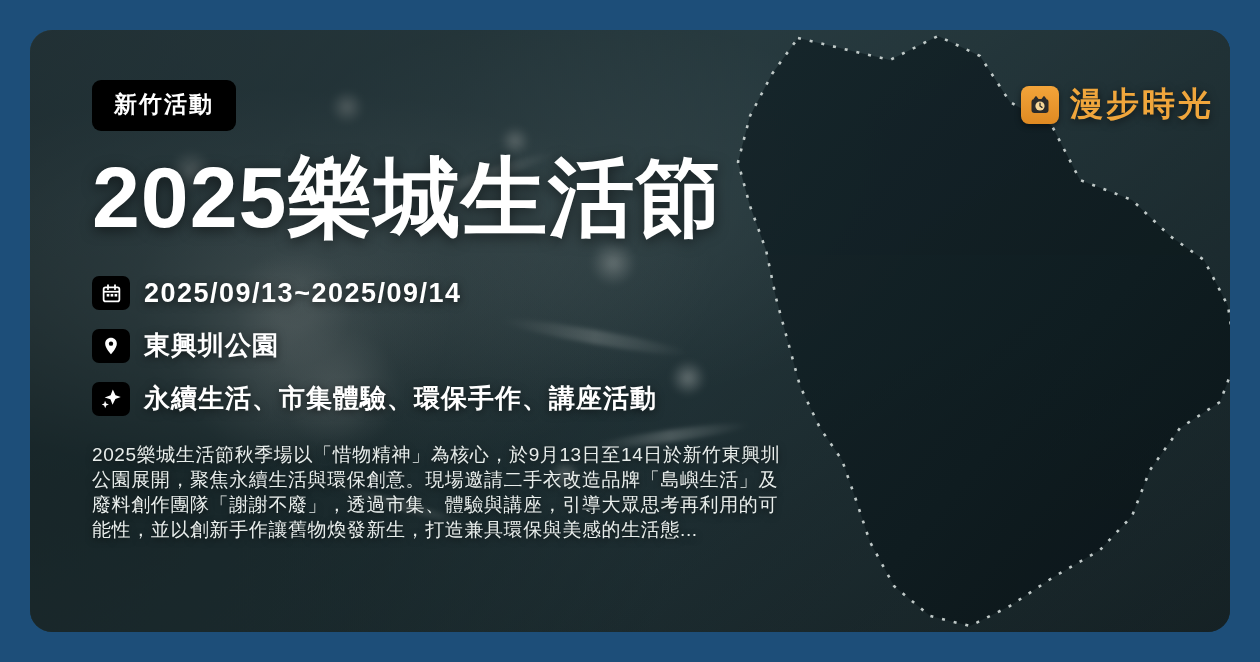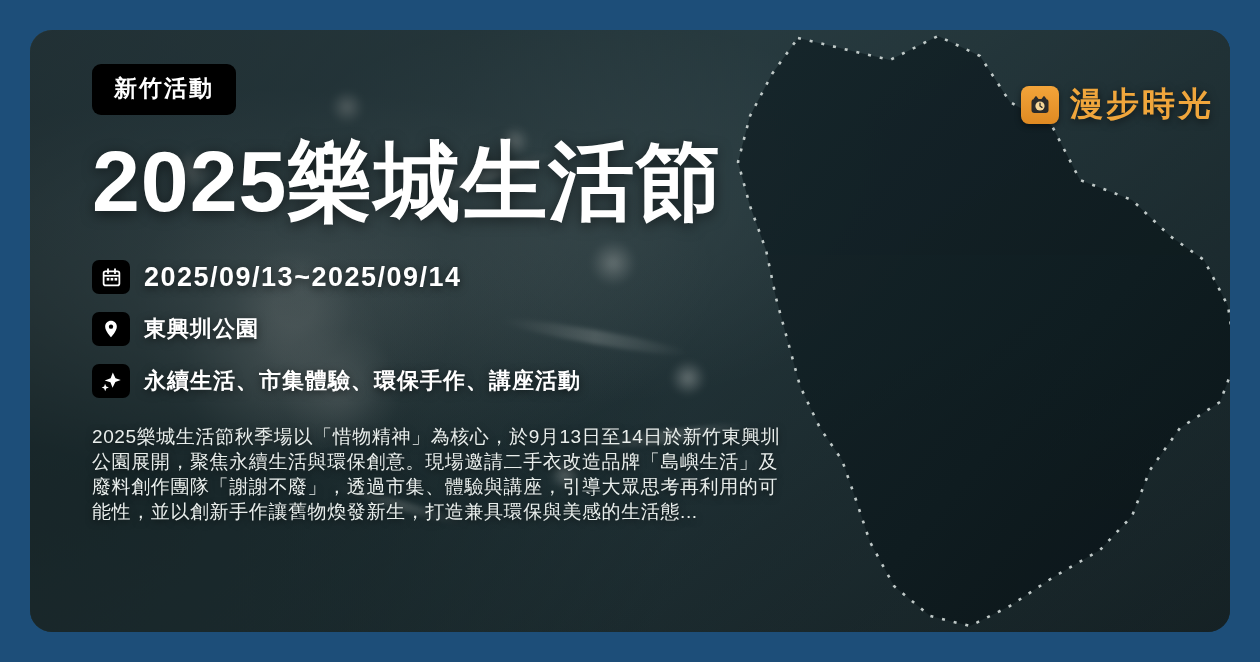--- a/index.html
+++ b/index.html
@@ -67,21 +67,21 @@
     top: 0;
     width: 560px;
     height: 602px;
   }
   .map-wrap svg { display: block; width: 100%; height: 100%; }
 
   
   .content {
     position: absolute;
     left: 0; top: 0; right: 0; bottom: 0;
-    padding: 34px 40px;
+    padding: 50px 40px;
     box-sizing: border-box;
   }
 
   .tag {
     display: inline-block;
     background: #000;
     color: #fff;
     font-size: 23px;
     font-weight: bold;
     letter-spacing: 2px;
@@ -116,21 +116,21 @@
     border-radius: 7px;
     display: flex;
     align-items: center;
     justify-content: center;
     flex: 0 0 auto;
     margin-right: 14px;
   }
   .meta-ico svg { display: block; }
   .meta-text {
     color: #fff;
-    font-size: 22px;
+    font-size: 26px;
     font-weight: bold;
     letter-spacing: 1px;
     text-shadow: 0 2px 8px rgba(0,0,0,0.6);
   }
   .meta-text.date { font-weight: bold; font-size: 27px; letter-spacing: 1.5px; }
 
   .desc {
     margin: 26px 0 0 22px;
     width: 700px;
     color: #e9eeec;

